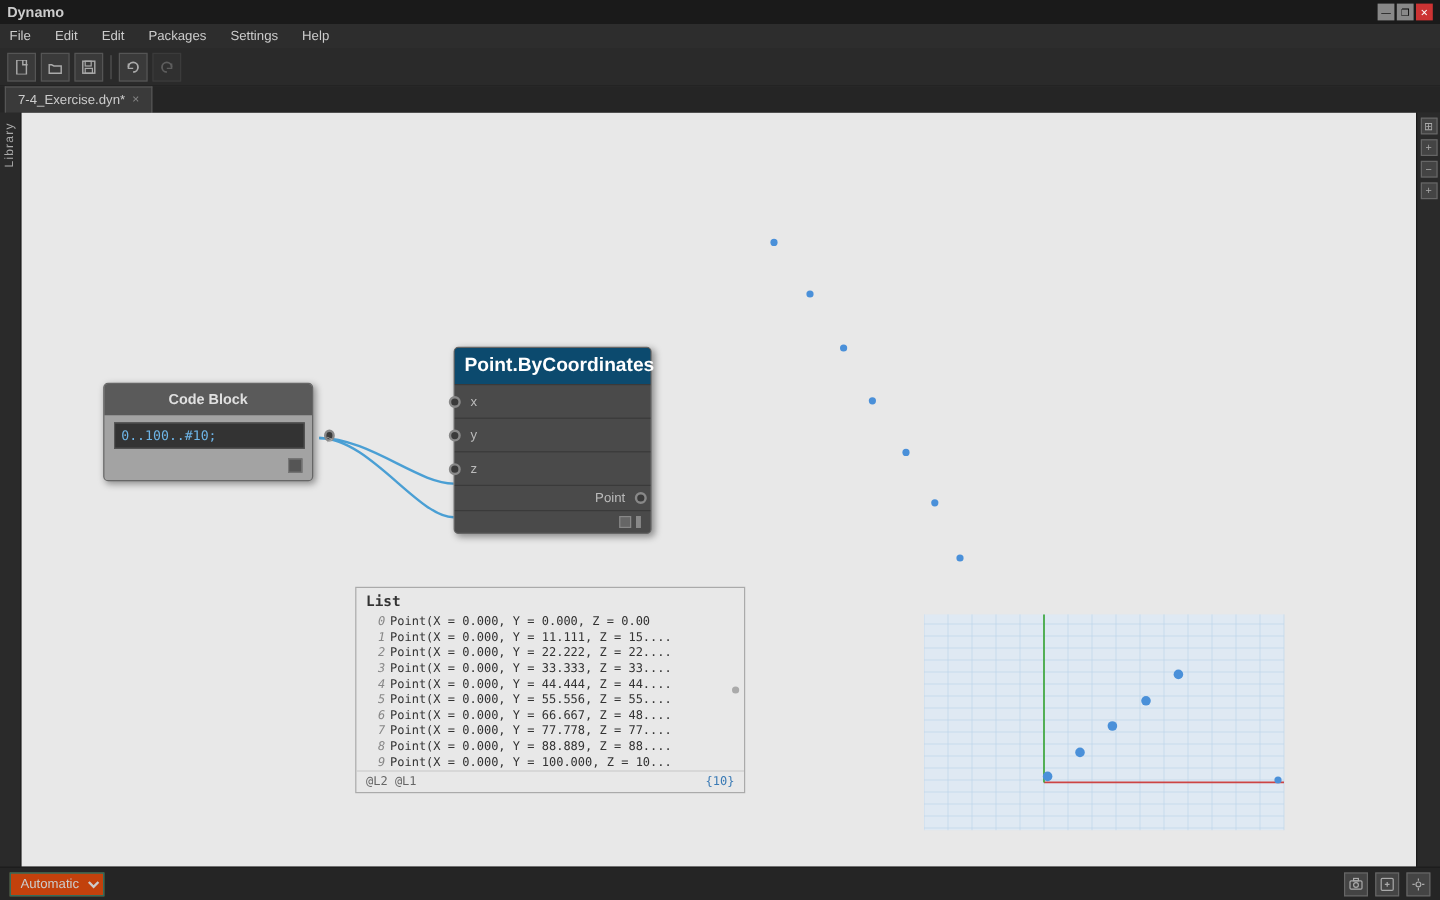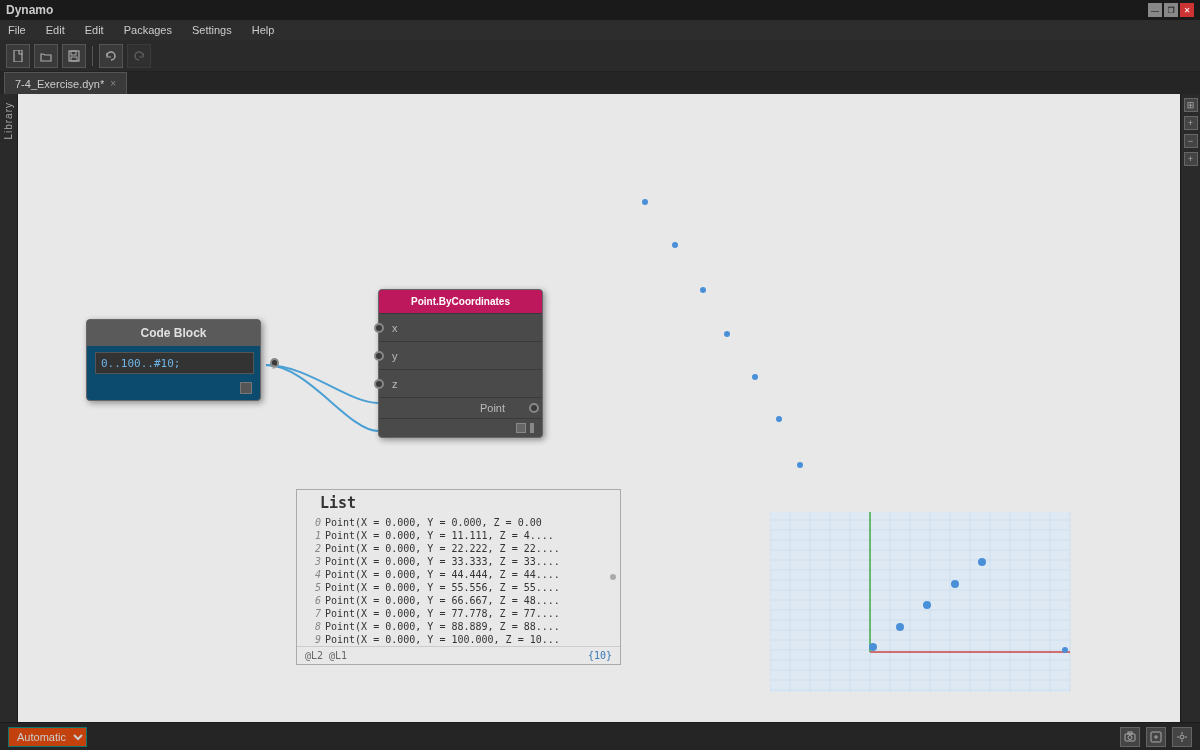--- a/index.html
+++ b/index.html
@@ -209,21 +209,21 @@
     }
 
     
 
     
     #code-block {
       position: absolute;
       left: 68px;
       top: 225px;
       width: 175px;
-      background: #0c4a6e;
+      background: #a3a3a3;
       border: 1px solid #666;
       border-radius: 4px;
       box-shadow: 2px 2px 6px rgba(0,0,0,0.4);
     }
     #code-block-header {
       background: #5a5a5a;
       padding: 6px 8px;
       border-radius: 3px 3px 0 0;
       font-size: 12px;
       font-weight: bold;
@@ -271,24 +271,24 @@
       position: absolute;
       left: 360px;
       top: 195px;
       width: 165px;
       background: #4a4a4a;
       border: 1px solid #666;
       border-radius: 4px;
       box-shadow: 2px 2px 6px rgba(0,0,0,0.4);
     }
     #point-node-header {
-      background: #be185d;
+      background: #0c4a6e;
       padding: 6px 8px;
       border-radius: 3px 3px 0 0;
-      font-size: 10px;
+      font-size: 16px;
       font-weight: bold;
       color: #fff;
       text-align: center;
     }
     #point-node-ports {
       display: flex;
       flex-direction: column;
       padding: 0;
     }
     .port-row {
@@ -325,21 +325,21 @@
       color: #aaa;
       font-size: 10px;
       padding-right: 6px;
     }
     #point-node-output {
       display: flex;
       align-items: center;
       justify-content: flex-end;
       padding: 4px 8px 4px 0;
       border-top: 1px solid #3a3a3a;
-      gap: 20px;
+      gap: 4px;
     }
     #point-node-footer {
       padding: 4px 8px;
       display: flex;
       justify-content: flex-end;
       gap: 4px;
       border-top: 1px solid #3a3a3a;
     }
     .node-footer-icon {
       width: 10px;
@@ -366,23 +366,22 @@
       top: 395px;
       width: 325px;
       background: #e8e8e8;
       border: 1px solid #aaa;
       font-size: 10px;
       color: #333;
       font-family: monospace;
     }
     #list-header {
       padding: 4px 8px;
-      font-size: 15px;
+      font-size: 12px;
       font-weight: bold;
-      margin-left: 15px;
     }
     .list-row {
       display: flex;
       align-items: center;
       padding: 1px 0;
     }
     .list-index {
       width: 28px;
       text-align: right;
       padding-right: 4px;
@@ -574,21 +573,21 @@
 
     <div id="list-panel" style="position:relative;">
       <div id="list-header">List</div>
 
       <div class="list-row">
         <span class="list-index">0</span>
         <span class="list-value">Point(X = 0.000, Y = 0.000, Z = 0.00</span>
       </div>
       <div class="list-row">
         <span class="list-index">1</span>
-        <span class="list-value">Point(X = 0.000, Y = 11.111, Z = 4....</span>
+        <span class="list-value">Point(X = 0.000, Y = 11.111, Z = 15....</span>
       </div>
       <div class="list-row">
         <span class="list-index">2</span>
         <span class="list-value">Point(X = 0.000, Y = 22.222, Z = 22....</span>
       </div>
       <div class="list-row">
         <span class="list-index">3</span>
         <span class="list-value">Point(X = 0.000, Y = 33.333, Z = 33....</span>
       </div>
       <div class="list-row">

